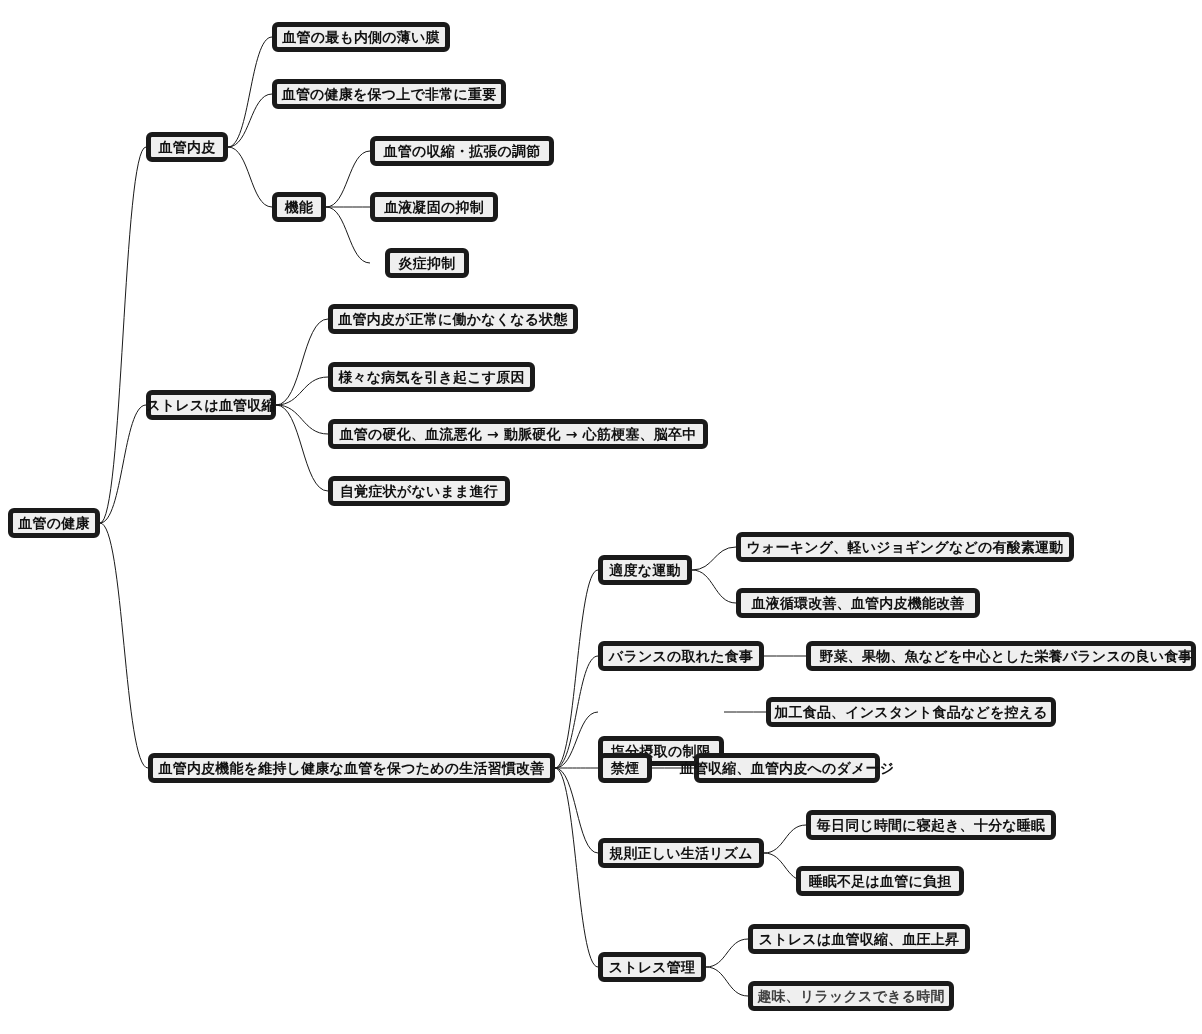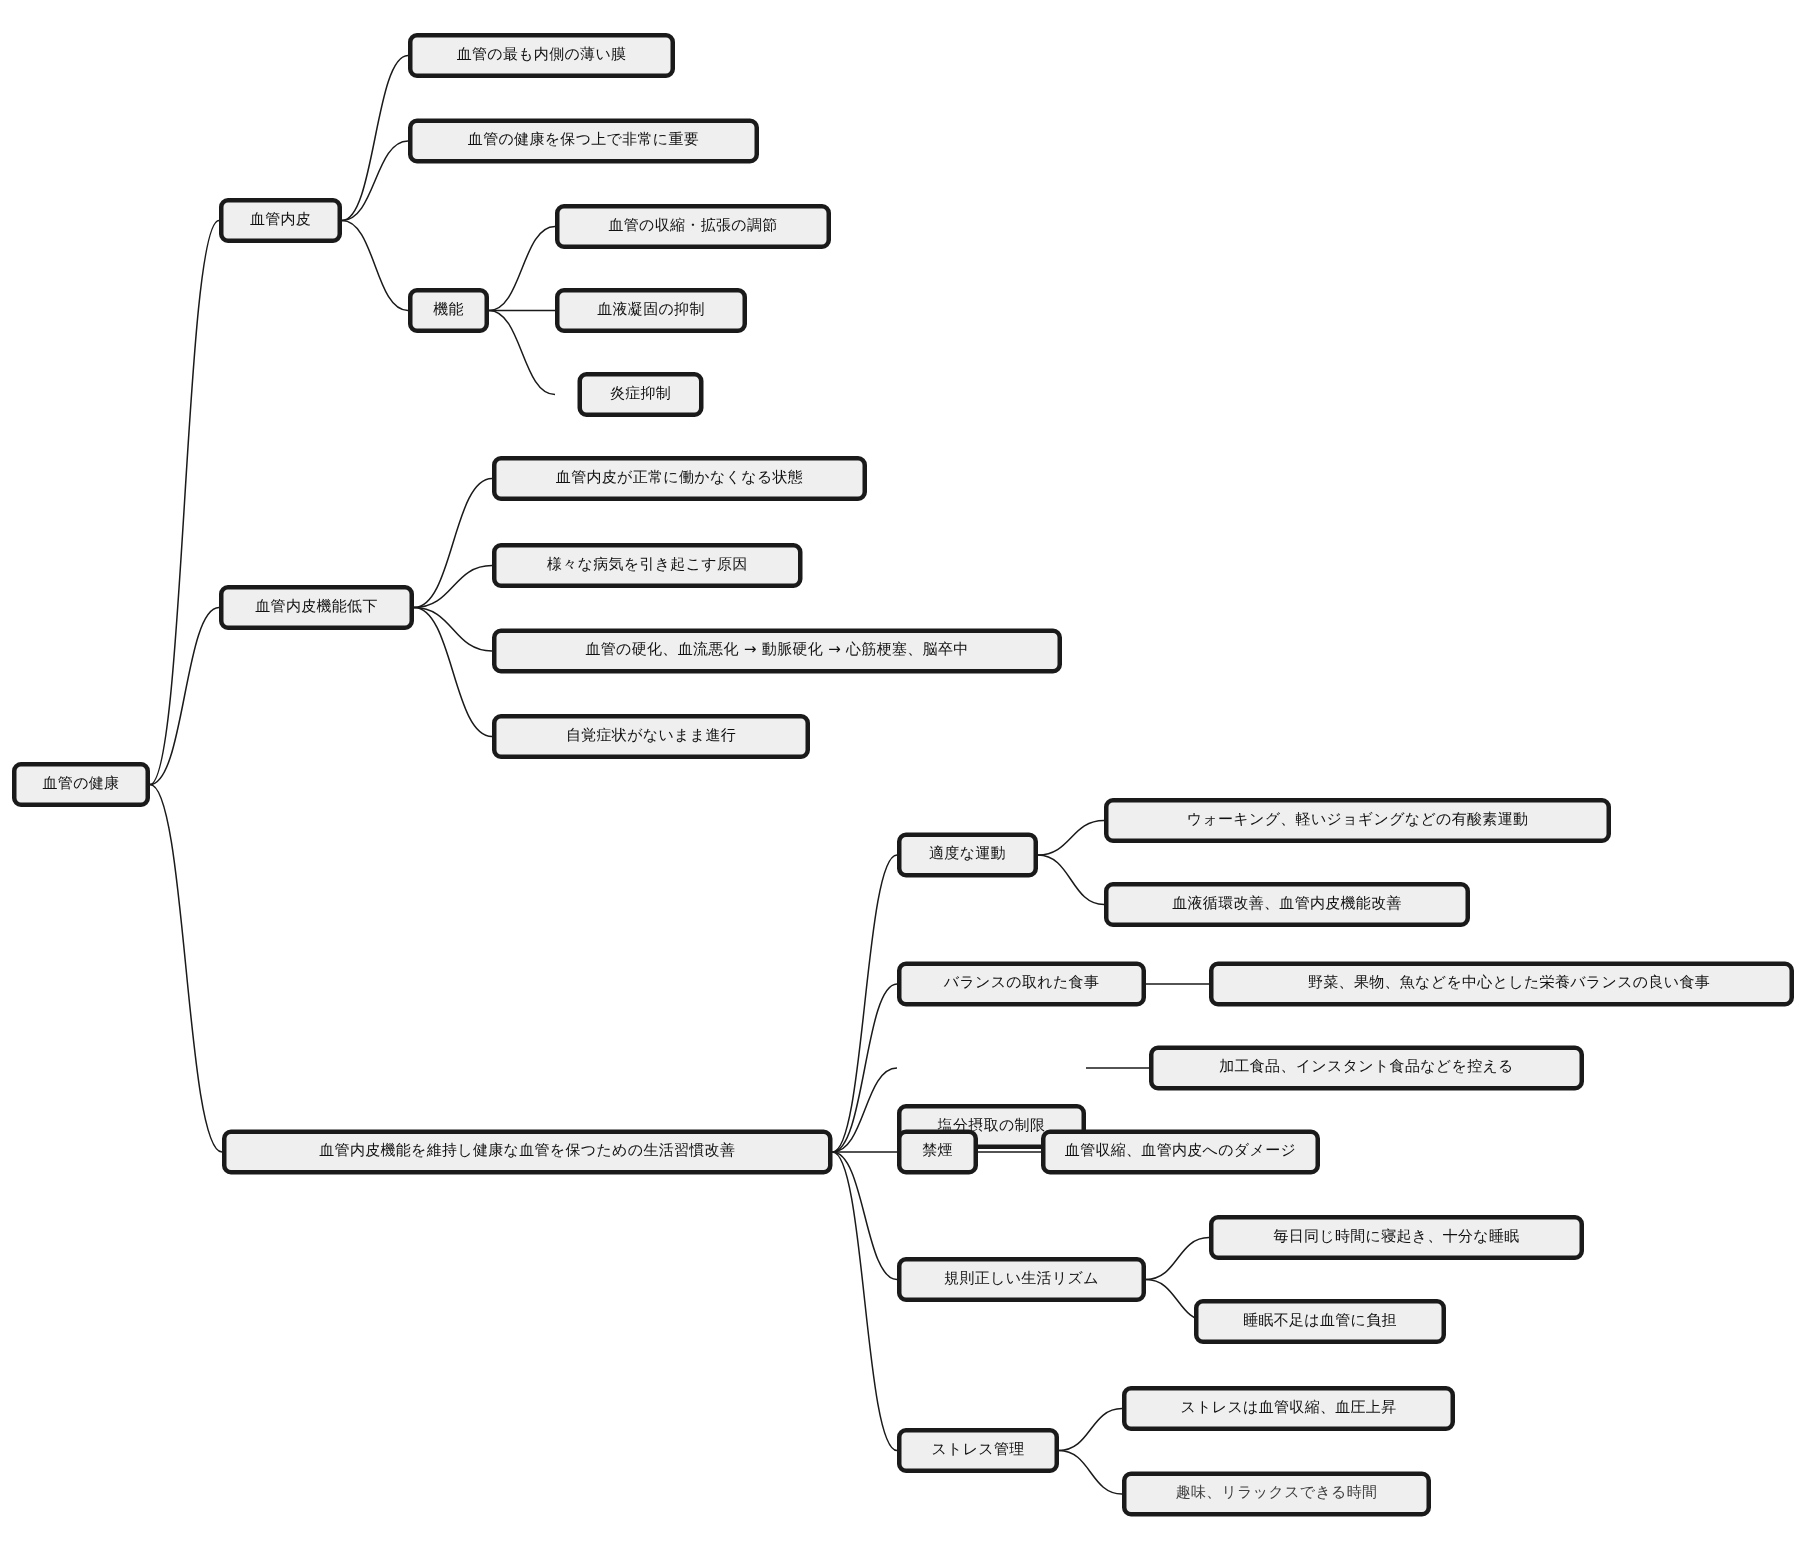--- a/index.html
+++ b/index.html
@@ -20,31 +20,32 @@
     left: 0;
     top: 0;
     width: 1202px;
     height: 1034px;
     pointer-events: none;
   }
   .node {
     position: absolute;
     box-sizing: border-box;
     background: #efefef;
-    border: 3px solid #0c4a6e;
+    border: 5px solid #0c4a6e;
     border-radius: 6px;
     color: #111111;
-    font-size: 10px;
+    font-size: 14px;
     line-height: 1;
     display: flex;
     align-items: center;
     justify-content: center;
     white-space: nowrap;
     padding: 0 10px;
     letter-spacing: 0.2px;
+    font-weight: bold;
   }
 </style>
 </head>
 <body>
 
 <div id="canvas">
   <svg class="links" id="links">
       <path d="M100,523 C123,523 123,147 146,147" fill="none" stroke="#1a1a1a" stroke-width="1"></path>
       <path d="M100,523 C123,523 123,405 146,405" fill="none" stroke="#1a1a1a" stroke-width="1"></path>
       <path d="M100,523 C124,523 124,768 148,768" fill="none" stroke="#1a1a1a" stroke-width="1"></path>
@@ -76,25 +77,25 @@
     </svg>
   <div id="nodes">
       <div class="node" style="left: 8px; top: 508px; width: 92px; height: 30px; background: rgb(239, 239, 239); border-color: rgb(26, 26, 26); color: rgb(17, 17, 17);">血管の健康</div>
       <div class="node" style="left: 146px; top: 132px; width: 82px; height: 30px; background: rgb(239, 239, 239); border-color: rgb(26, 26, 26); color: rgb(17, 17, 17);">血管内皮</div>
       <div class="node" style="left: 272px; top: 22px; width: 178px; height: 30px; background: rgb(239, 239, 239); border-color: rgb(26, 26, 26); color: rgb(17, 17, 17);">血管の最も内側の薄い膜</div>
       <div class="node" style="left: 272px; top: 79px; width: 234px; height: 30px; background: rgb(239, 239, 239); border-color: rgb(26, 26, 26); color: rgb(17, 17, 17);">血管の健康を保つ上で非常に重要</div>
       <div class="node" style="left: 272px; top: 192px; width: 54px; height: 30px; background: rgb(239, 239, 239); border-color: rgb(26, 26, 26); color: rgb(17, 17, 17);">機能</div>
       <div class="node" style="left: 370px; top: 136px; width: 184px; height: 30px; background: rgb(239, 239, 239); border-color: rgb(26, 26, 26); color: rgb(17, 17, 17);">血管の収縮・拡張の調節</div>
       <div class="node" style="left: 370px; top: 192px; width: 128px; height: 30px; background: rgb(239, 239, 239); border-color: rgb(26, 26, 26); color: rgb(17, 17, 17);">血液凝固の抑制</div>
       <div class="node" style="left: 385px; top: 248px; width: 84px; height: 30px; background: rgb(239, 239, 239); border-color: rgb(26, 26, 26); color: rgb(17, 17, 17);">炎症抑制</div>
-      <div class="node" style="left: 146px; top: 390px; width: 130px; height: 30px; background: rgb(239, 239, 239); border-color: rgb(26, 26, 26); color: rgb(17, 17, 17);">血管内皮機能低下</div>
+      <div class="node" style="left: 146px; top: 390px; width: 130px; height: 30px; background: rgb(239, 239, 239); border-color: rgb(26, 26, 26); color: rgb(17, 17, 17);">ストレスは血管収縮</div>
       <div class="node" style="left: 328px; top: 304px; width: 250px; height: 30px; background: rgb(239, 239, 239); border-color: rgb(26, 26, 26); color: rgb(17, 17, 17);">血管内皮が正常に働かなくなる状態</div>
       <div class="node" style="left: 328px; top: 362px; width: 207px; height: 30px; background: rgb(239, 239, 239); border-color: rgb(26, 26, 26); color: rgb(17, 17, 17);">様々な病気を引き起こす原因</div>
       <div class="node" style="left: 328px; top: 419px; width: 380px; height: 30px; background: rgb(239, 239, 239); border-color: rgb(26, 26, 26); color: rgb(17, 17, 17);">血管の硬化、血流悪化 → 動脈硬化 → 心筋梗塞、脳卒中</div>
-      <div class="node" style="left: 328px; top: 476px; width: 212px; height: 30px; background: rgb(239, 239, 239); border-color: rgb(26, 26, 26); color: rgb(17, 17, 17);">自覚症状がないまま進行</div>
+      <div class="node" style="left: 328px; top: 476px; width: 182px; height: 30px; background: rgb(239, 239, 239); border-color: rgb(26, 26, 26); color: rgb(17, 17, 17);">自覚症状がないまま進行</div>
       <div class="node" style="left: 148px; top: 753px; width: 407px; height: 30px; background: rgb(239, 239, 239); border-color: rgb(26, 26, 26); color: rgb(17, 17, 17);">血管内皮機能を維持し健康な血管を保つための生活習慣改善</div>
       <div class="node" style="left: 598px; top: 555px; width: 94px; height: 30px; background: rgb(239, 239, 239); border-color: rgb(26, 26, 26); color: rgb(17, 17, 17);">適度な運動</div>
       <div class="node" style="left: 736px; top: 532px; width: 338px; height: 30px; background: rgb(239, 239, 239); border-color: rgb(26, 26, 26); color: rgb(17, 17, 17);">ウォーキング、軽いジョギングなどの有酸素運動</div>
       <div class="node" style="left: 736px; top: 588px; width: 244px; height: 30px; background: rgb(239, 239, 239); border-color: rgb(26, 26, 26); color: rgb(17, 17, 17);">血液循環改善、血管内皮機能改善</div>
       <div class="node" style="left: 598px; top: 641px; width: 166px; height: 30px; background: rgb(239, 239, 239); border-color: rgb(26, 26, 26); color: rgb(17, 17, 17);">バランスの取れた食事</div>
       <div class="node" style="left: 806px; top: 641px; width: 390px; height: 30px; background: rgb(239, 239, 239); border-color: rgb(26, 26, 26); color: rgb(17, 17, 17); padding-left: 20px;">野菜、果物、魚などを中心とした栄養バランスの良い食事</div>
       <div class="node" style="left: 598px; top: 697px; width: 126px; height: 30px; background: rgb(239, 239, 239); border-color: rgb(26, 26, 26); color: rgb(17, 17, 17); margin-top: 39px;">塩分摂取の制限</div>
       <div class="node" style="left: 766px; top: 697px; width: 290px; height: 30px; background: rgb(239, 239, 239); border-color: rgb(26, 26, 26); color: rgb(17, 17, 17);">加工食品、インスタント食品などを控える</div>
       <div class="node" style="left: 598px; top: 753px; width: 54px; height: 30px; background: rgb(239, 239, 239); border-color: rgb(26, 26, 26); color: rgb(17, 17, 17);">禁煙</div>
       <div class="node" style="left: 694px; top: 753px; width: 186px; height: 30px; background: rgb(239, 239, 239); border-color: rgb(26, 26, 26); color: rgb(17, 17, 17);">血管収縮、血管内皮へのダメージ</div>

